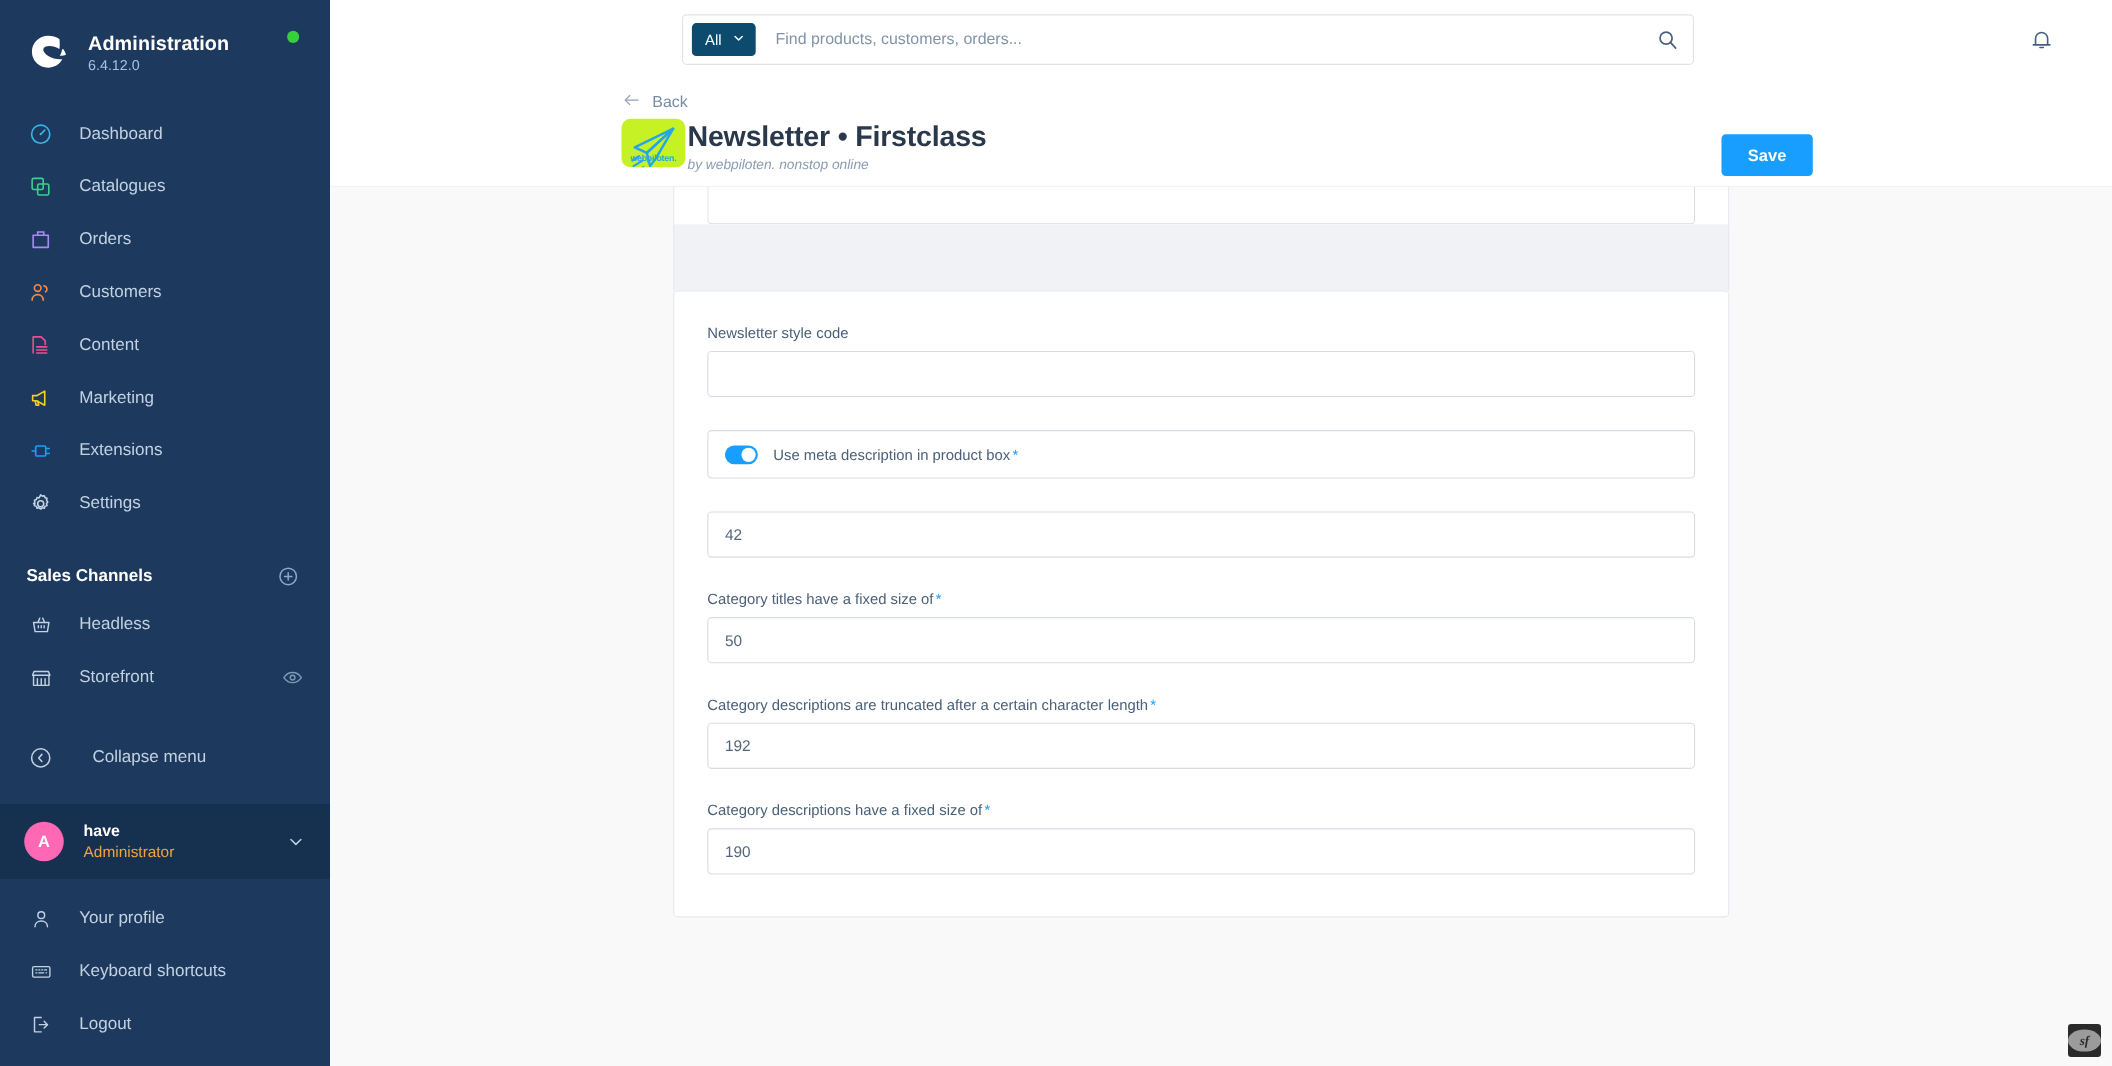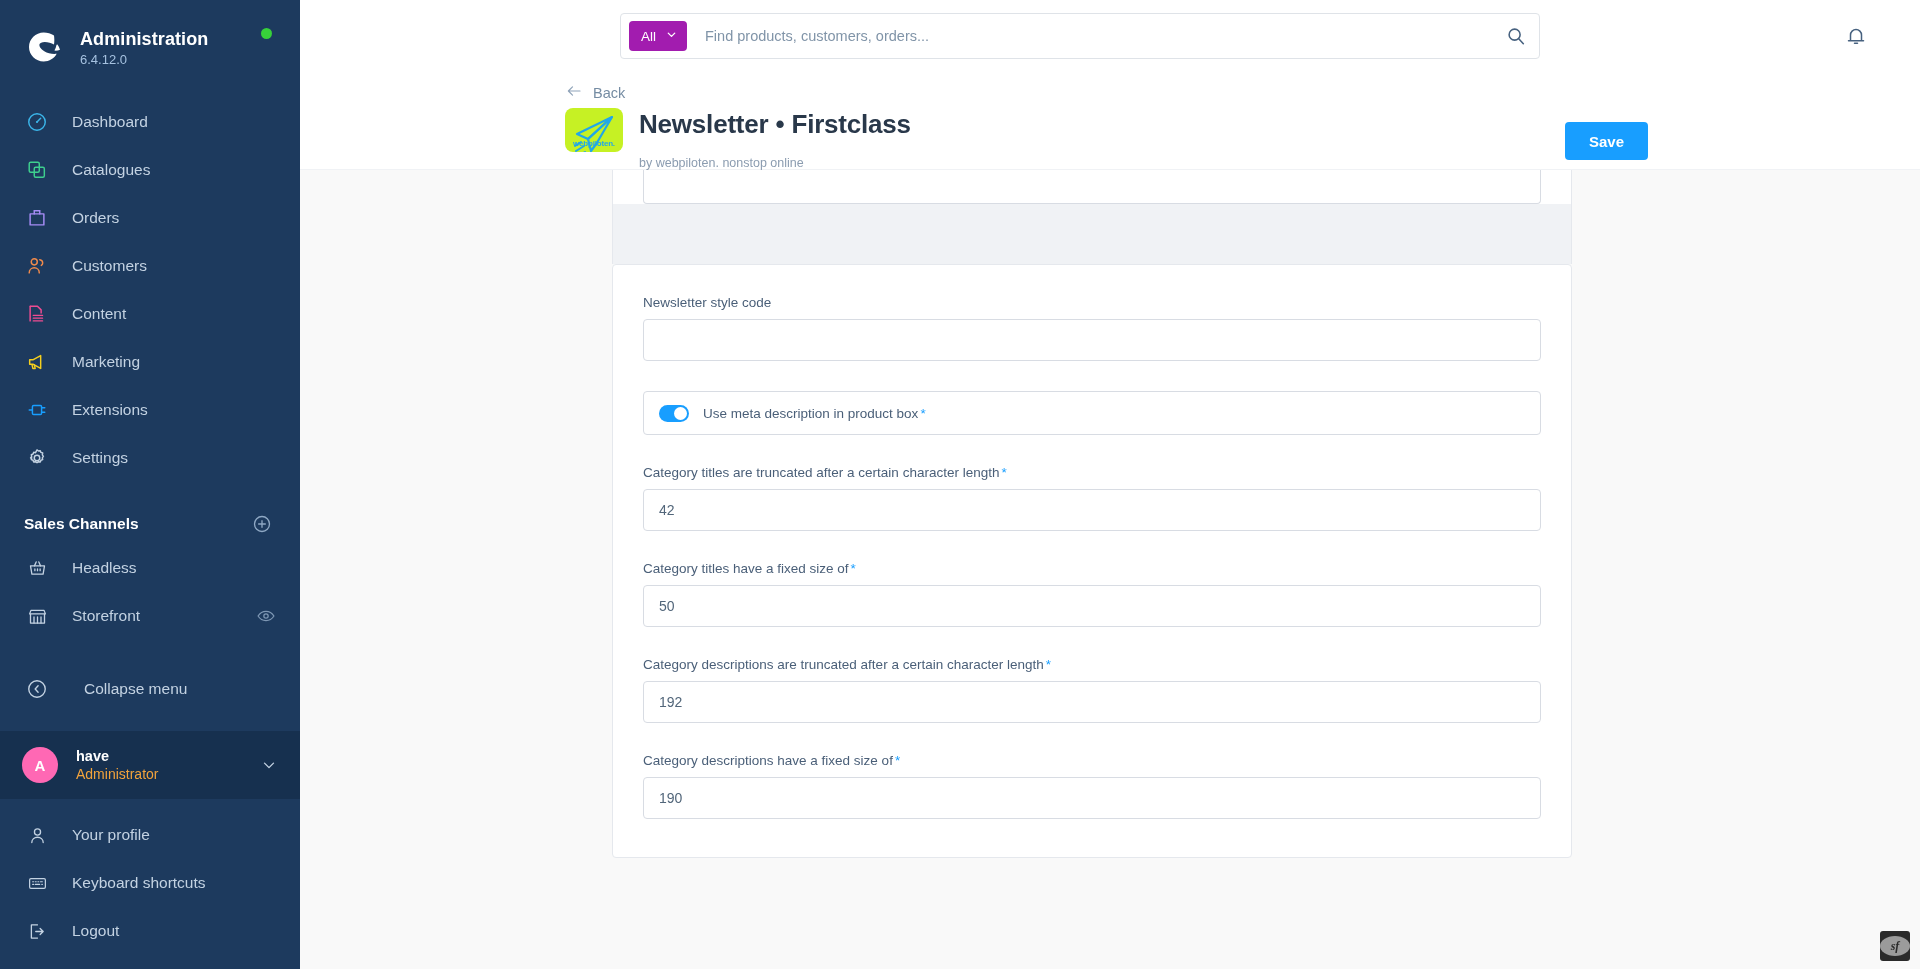--- a/index.html
+++ b/index.html
@@ -86,21 +86,21 @@
   .topbar {
     height: 72px; background: #fff; display: flex; align-items: center;
     flex: 0 0 72px; position: relative;
   }
   .search-wrap {
     width: 920px; margin-left: 320px;
     height: 46px; border: 1px solid #dfe3e8; border-radius: 4px;
     display: flex; align-items: center; padding: 0 12px 0 8px; background: #fff;
   }
   .search-scope {
-    background: #a21caf; color: #fff; font-size: 13.5px;
+    background: #0c4a6e; color: #fff; font-size: 13.5px;
     height: 30px; border-radius: 4px; padding: 0 9px 0 12px;
     display: flex; align-items: center; gap: 9px; cursor: pointer;
     flex: 0 0 auto;
   }
   .search-input {
     flex: 1 1 auto; border: none; outline: none;
     font-family: "Liberation Sans", sans-serif;
     font-size: 14.5px; color: #52667a; padding-left: 18px; background: transparent;
   }
   .search-input::placeholder { color: #8094a8; }
@@ -120,30 +120,30 @@
     display: flex; align-items: center; gap: 10px;
     color: #758ca3; font-size: 14.5px; cursor: pointer;
   }
   .sb-head-inner {
     position: absolute; left: 265px; top: 36px; right: 0;
     display: flex; align-items: flex-start;
   }
   .plugin-logo {
     width: 58px; height: 44px; border-radius: 8px;
     background: #c6f124; position: relative; flex: 0 0 58px;
-    margin-right: 16px; overflow: hidden;
+    margin-right: 2px; overflow: hidden;
   }
   .plugin-logo .wp-text {
     position: absolute; bottom: 4px; left: 0; right: 0;
     text-align: center; font-size: 8px; font-weight: bold; color: #22a7e8;
     letter-spacing: -.2px;
   }
   .pl-titles { padding-top: 1px; }
   .pl-title { font-size: 26px; font-weight: bold; color: #29384a; line-height: 30px; letter-spacing: -.2px; }
-  .pl-sub { font-size: 12.5px; color: #8b9cb0; margin-top: 17px; }
+  .pl-sub { font-size: 12.5px; color: #8b9cb0; margin-top: 4px; font-style: italic; }
   .save-btn {
     position: absolute; right: 272px; top: 50px;
     background: #189eff; color: #fff; border: none; border-radius: 4px;
     font-family: "Liberation Sans", sans-serif;
     font-size: 15px; font-weight: bold;
     padding: 0 24px; height: 38px; cursor: pointer;
   }
 
   
   .content-scroll {
@@ -489,21 +489,20 @@
           <div class="field">
             <div class="switch-box">
               <span class="switch">
                   <span class="knob"></span>
                 </span>
               <span class="switch-label"><span>Use meta description in product box</span><span class="req">*</span></span>
             </div>
           </div>
 
           <div class="field">
-            <label class="f-label"><span>Category titles are truncated after a certain character length</span><span class="req">*</span></label>
             <input class="f-input" value="42" style="">
           </div>
 
           <div class="field">
             <label class="f-label"><span>Category titles have a fixed size of</span><span class="req">*</span></label>
             <input class="f-input" value="50" style="">
           </div>
 
           <div class="field">
             <label class="f-label"><span>Category descriptions are truncated after a certain character length</span><span class="req">*</span></label>

